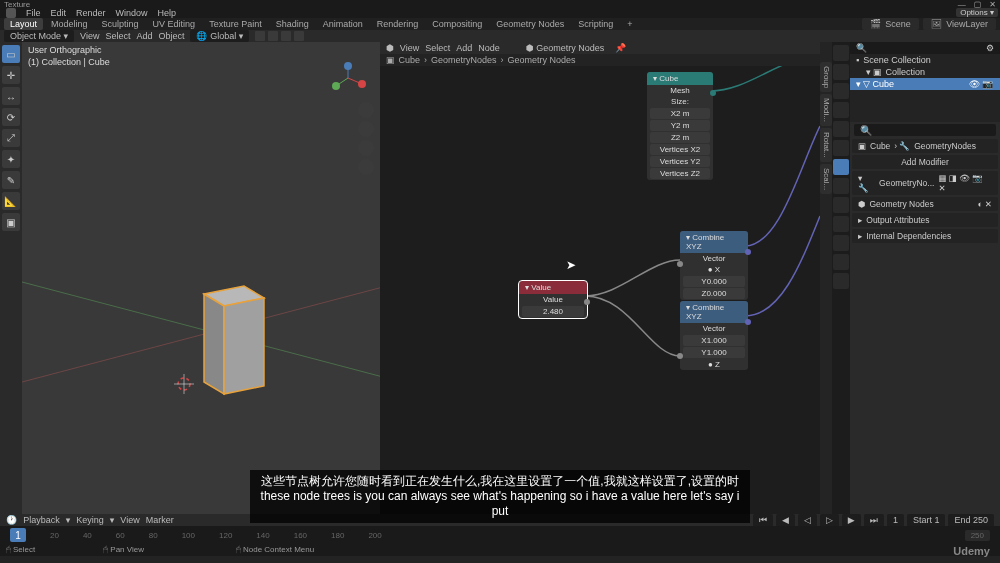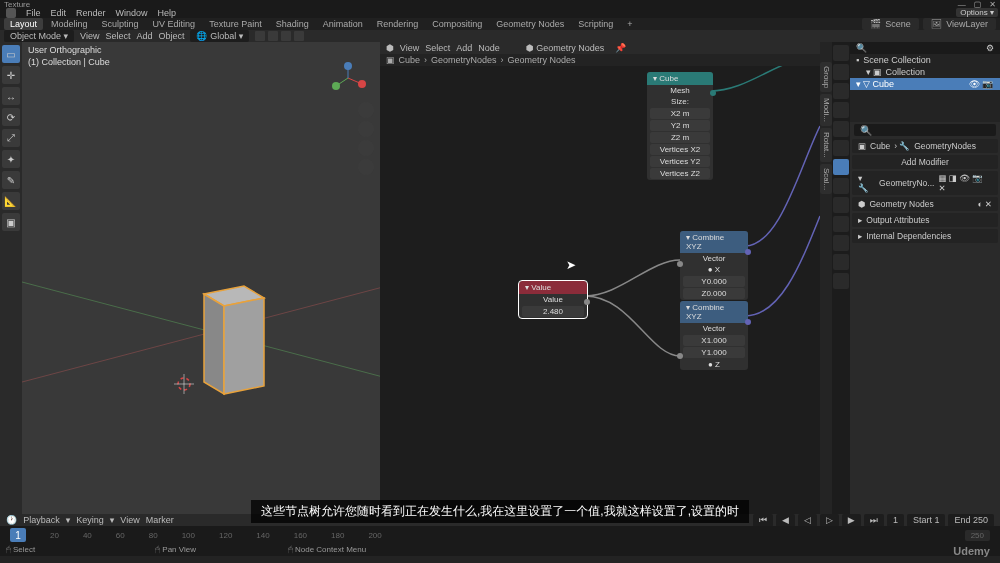--- a/index.html
+++ b/index.html
@@ -374,22 +374,23 @@
     <span class="tick">140</span>
     <span class="tick">160</span>
     <span class="tick">180</span>
     <span class="tick">200</span>
     <span class="tick" style="margin-left:auto;background:#2a2a2a;padding:1px 6px;border-radius:2px">250</span>
   </div>
 </div>
 
 <div class="status">
   <span>🖱 <span>Select</span></span>
-  <span style="margin-left:108px">🖱 <span>Pan View</span></span>
+  <span style="margin-left:56px">🖱 <span>Pan View</span></span>
   <span style="margin-left:80px">🖱 <span>Node Context Menu</span></span>
 </div>
 
 <div class="subtitle">
   <div>这些节点树允许您随时看到正在发生什么,我在这里设置了一个值,我就这样设置了,设置的时</div>
+  <div>these node trees is you can always see what's happening so i have a value here let's say i put</div>
 </div>
 
 <div class="cursor">➤</div>
 <div class="udemy">Udemy</div>
 
 </body></html>

